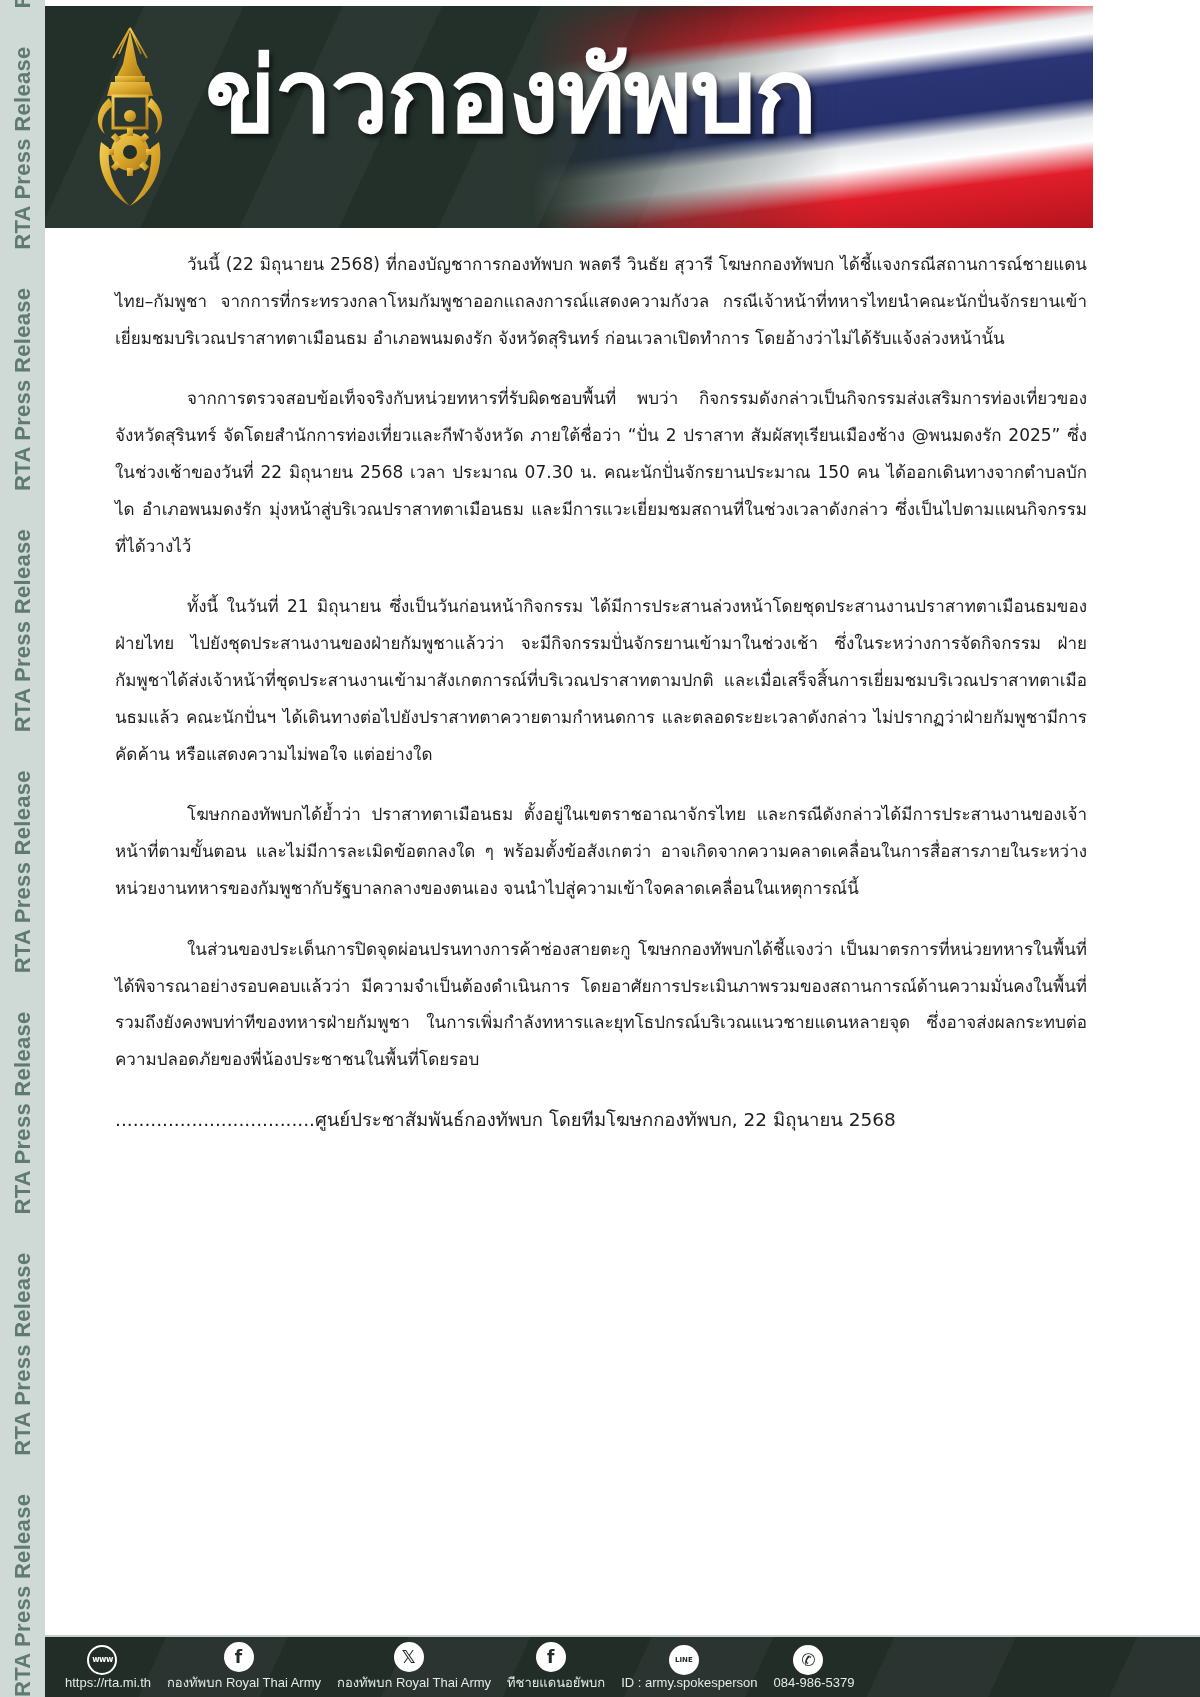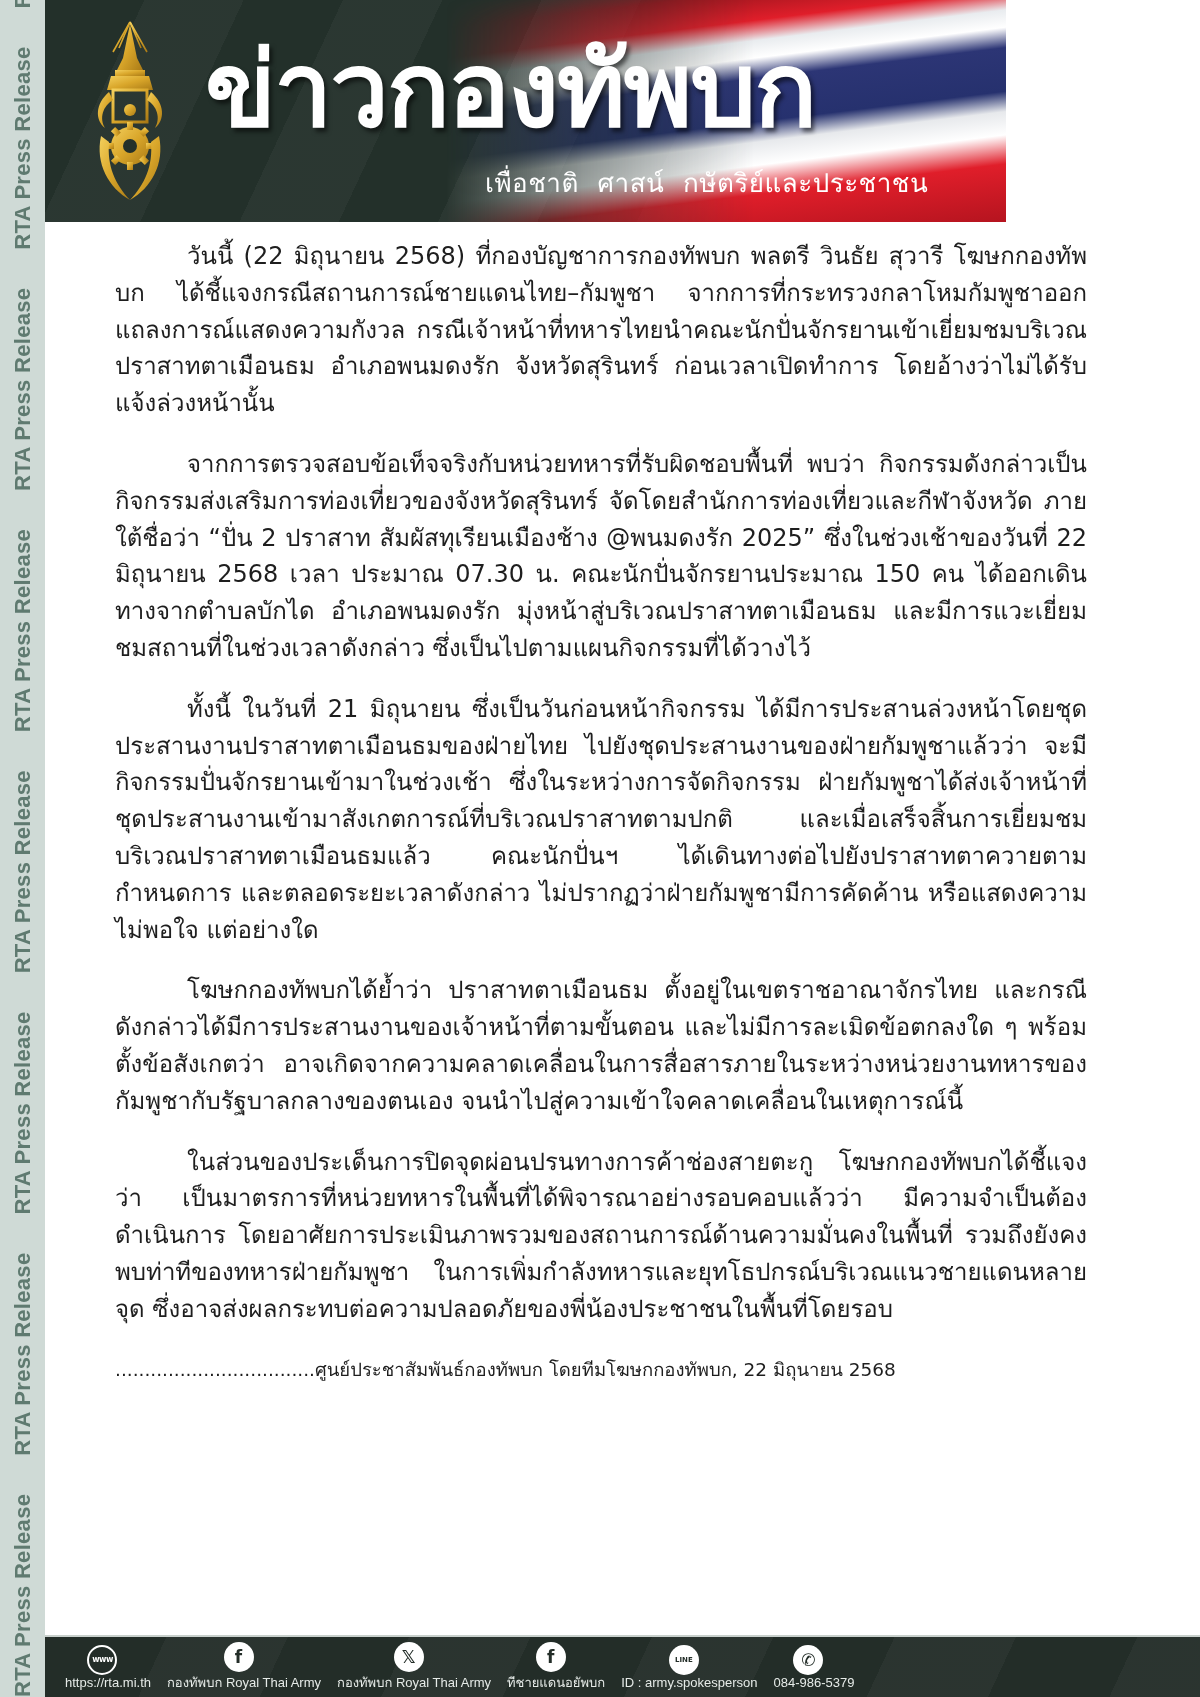--- a/index.html
+++ b/index.html
@@ -17,21 +17,21 @@
       transform: rotate(-90deg) translateY(45px);
       display: flex; align-items: center; white-space: nowrap;
     }
     .side-strip-text {
       font-family: "Liberation Sans", sans-serif; font-weight: 700;
       font-size: 22px; color: #5f7a70; margin-right: 38px; letter-spacing: 0.3px;
     }
 
     
     .header {
-      position: absolute; left: 45px; top: 0; width: 961px; height: 222px;
+      position: absolute; left: 45px; top: 6px; width: 1048px; height: 222px;
       overflow: hidden;
       background:
         repeating-linear-gradient(115deg, rgba(255,255,255,0.0) 0 90px, rgba(255,255,255,0.035) 90px 180px),
         #23302a;
       padding-left: 36px;
     }
     .flag {
       position: absolute; right: 0; top: 0; width: 560px; height: 222px;
       background: linear-gradient(173deg,
         transparent 0%,
@@ -62,22 +62,22 @@
     
     .content {
       position: absolute; left: 115px; top: 238px; width: 972px;
       font-family: "DejaVu Sans", sans-serif;
     }
     .doc-title {
       font-weight: 700; font-size: 21px; line-height: 37px; color: #111;
       margin-bottom: 22px;
     }
     .para {
-      font-size: 24px; line-height: 36.8px; color: #1e1e1e;
-      text-align: justify; text-indent: 72px; margin-bottom: 24px;
+      font-size: 17px; line-height: 36.8px; color: #1e1e1e;
+      text-align: justify; text-indent: 72px; margin-bottom: 24px; margin-top: 8px;
     }
     .para.small-indent { text-indent: 34px; }
     .signoff {
       font-size: 18.5px; line-height: 36px; color: #1e1e1e;
     }
 
     
     .footer {
       position: absolute; left: 45px; top: 1635px; width: 1155px; height: 62px;
       background:
@@ -157,21 +157,20 @@
         <rect x="-3" y="16" width="6" height="8" transform="rotate(-45)"></rect>
       </g>
     </g>
     <circle cx="39" cy="128" r="7" fill="#23302a"></circle>
 
     <path d="M10 118 C4 146 18 170 39 182 C24 166 16 148 18 124 Z" fill="url(#gold)"></path>
     <path d="M68 118 C74 146 60 170 39 182 C54 166 62 148 60 124 Z" fill="url(#gold)"></path>
   </svg>
 
   <div class="header-title">ข่าวกองทัพบก</div>
-  <div class="header-motto">เพื่อชาติ ศาสน์ กษัตริย์และประชาชน</div>
 </div>
 
 <div class="content">
   <p class="para">วันนี้ (22 มิถุนายน 2568) ที่กองบัญชาการกองทัพบก พลตรี วินธัย สุวารี โฆษกกองทัพบก ได้ชี้แจงกรณีสถานการณ์ชายแดนไทย–กัมพูชา จากการที่กระทรวงกลาโหมกัมพูชาออกแถลงการณ์แสดงความกังวล กรณีเจ้าหน้าที่ทหารไทยนำคณะนักปั่นจักรยานเข้าเยี่ยมชมบริเวณปราสาทตาเมือนธม อำเภอพนมดงรัก จังหวัดสุรินทร์ ก่อนเวลาเปิดทำการ โดยอ้างว่าไม่ได้รับแจ้งล่วงหน้านั้น</p>
   <p class="para">จากการตรวจสอบข้อเท็จจริงกับหน่วยทหารที่รับผิดชอบพื้นที่ พบว่า กิจกรรมดังกล่าวเป็นกิจกรรมส่งเสริมการท่องเที่ยวของจังหวัดสุรินทร์ จัดโดยสำนักการท่องเที่ยวและกีฬาจังหวัด ภายใต้ชื่อว่า “ปั่น 2 ปราสาท สัมผัสทุเรียนเมืองช้าง @พนมดงรัก 2025” ซึ่งในช่วงเช้าของวันที่ 22 มิถุนายน 2568 เวลา ประมาณ 07.30 น. คณะนักปั่นจักรยานประมาณ 150 คน ได้ออกเดินทางจากตำบลบักได อำเภอพนมดงรัก มุ่งหน้าสู่บริเวณปราสาทตาเมือนธม และมีการแวะเยี่ยมชมสถานที่ในช่วงเวลาดังกล่าว ซึ่งเป็นไปตามแผนกิจกรรมที่ได้วางไว้</p>
   <p class="para">ทั้งนี้ ในวันที่ 21 มิถุนายน ซึ่งเป็นวันก่อนหน้ากิจกรรม ได้มีการประสานล่วงหน้าโดยชุดประสานงานปราสาทตาเมือนธมของฝ่ายไทย ไปยังชุดประสานงานของฝ่ายกัมพูชาแล้วว่า จะมีกิจกรรมปั่นจักรยานเข้ามาในช่วงเช้า ซึ่งในระหว่างการจัดกิจกรรม ฝ่ายกัมพูชาได้ส่งเจ้าหน้าที่ชุดประสานงานเข้ามาสังเกตการณ์ที่บริเวณปราสาทตามปกติ และเมื่อเสร็จสิ้นการเยี่ยมชมบริเวณปราสาทตาเมือนธมแล้ว คณะนักปั่นฯ ได้เดินทางต่อไปยังปราสาทตาควายตามกำหนดการ และตลอดระยะเวลาดังกล่าว ไม่ปรากฏว่าฝ่ายกัมพูชามีการคัดค้าน หรือแสดงความไม่พอใจ แต่อย่างใด</p>
   <p class="para">โฆษกกองทัพบกได้ย้ำว่า ปราสาทตาเมือนธม ตั้งอยู่ในเขตราชอาณาจักรไทย และกรณีดังกล่าวได้มีการประสานงานของเจ้าหน้าที่ตามขั้นตอน และไม่มีการละเมิดข้อตกลงใด ๆ พร้อมตั้งข้อสังเกตว่า อาจเกิดจากความคลาดเคลื่อนในการสื่อสารภายในระหว่างหน่วยงานทหารของกัมพูชากับรัฐบาลกลางของตนเอง จนนำไปสู่ความเข้าใจคลาดเคลื่อนในเหตุการณ์นี้</p>
   <p class="para">ในส่วนของประเด็นการปิดจุดผ่อนปรนทางการค้าช่องสายตะกู โฆษกกองทัพบกได้ชี้แจงว่า เป็นมาตรการที่หน่วยทหารในพื้นที่ได้พิจารณาอย่างรอบคอบแล้วว่า มีความจำเป็นต้องดำเนินการ โดยอาศัยการประเมินภาพรวมของสถานการณ์ด้านความมั่นคงในพื้นที่ รวมถึงยังคงพบท่าทีของทหารฝ่ายกัมพูชา ในการเพิ่มกำลังทหารและยุทโธปกรณ์บริเวณแนวชายแดนหลายจุด ซึ่งอาจส่งผลกระทบต่อความปลอดภัยของพี่น้องประชาชนในพื้นที่โดยรอบ</p>
   <p class="signoff">..................................ศูนย์ประชาสัมพันธ์กองทัพบก โดยทีมโฆษกกองทัพบก, 22 มิถุนายน 2568</p>
 </div>

